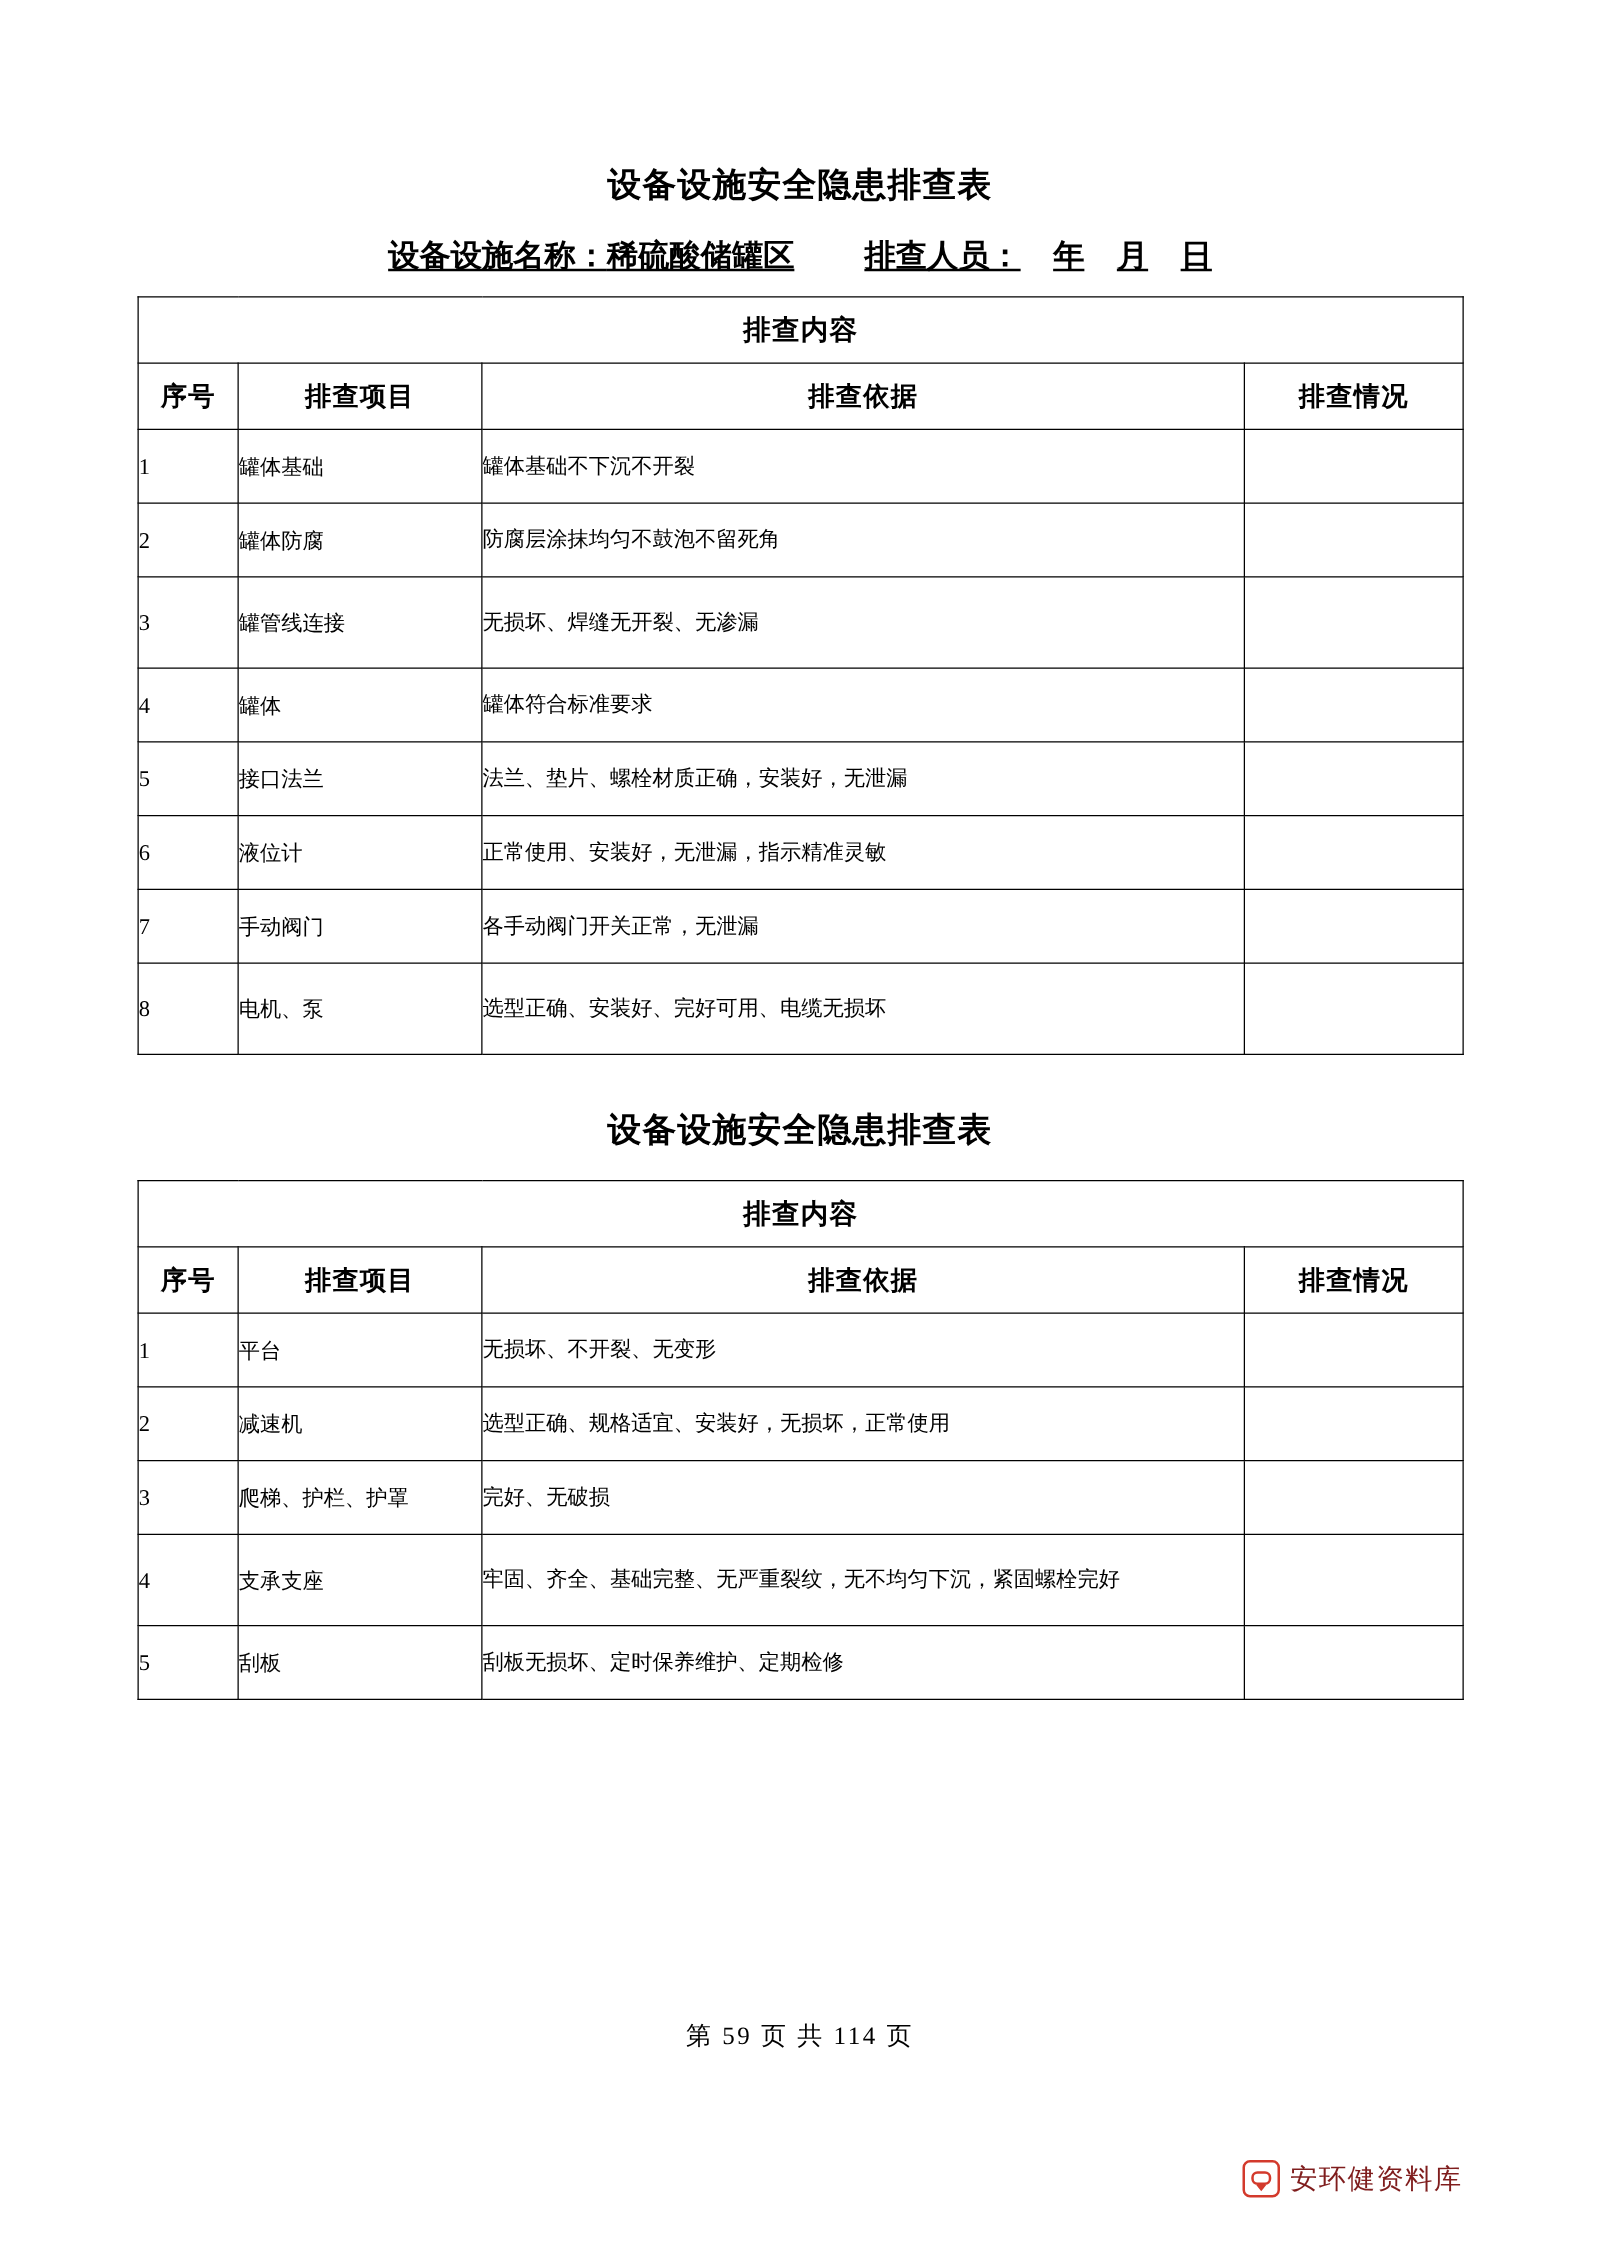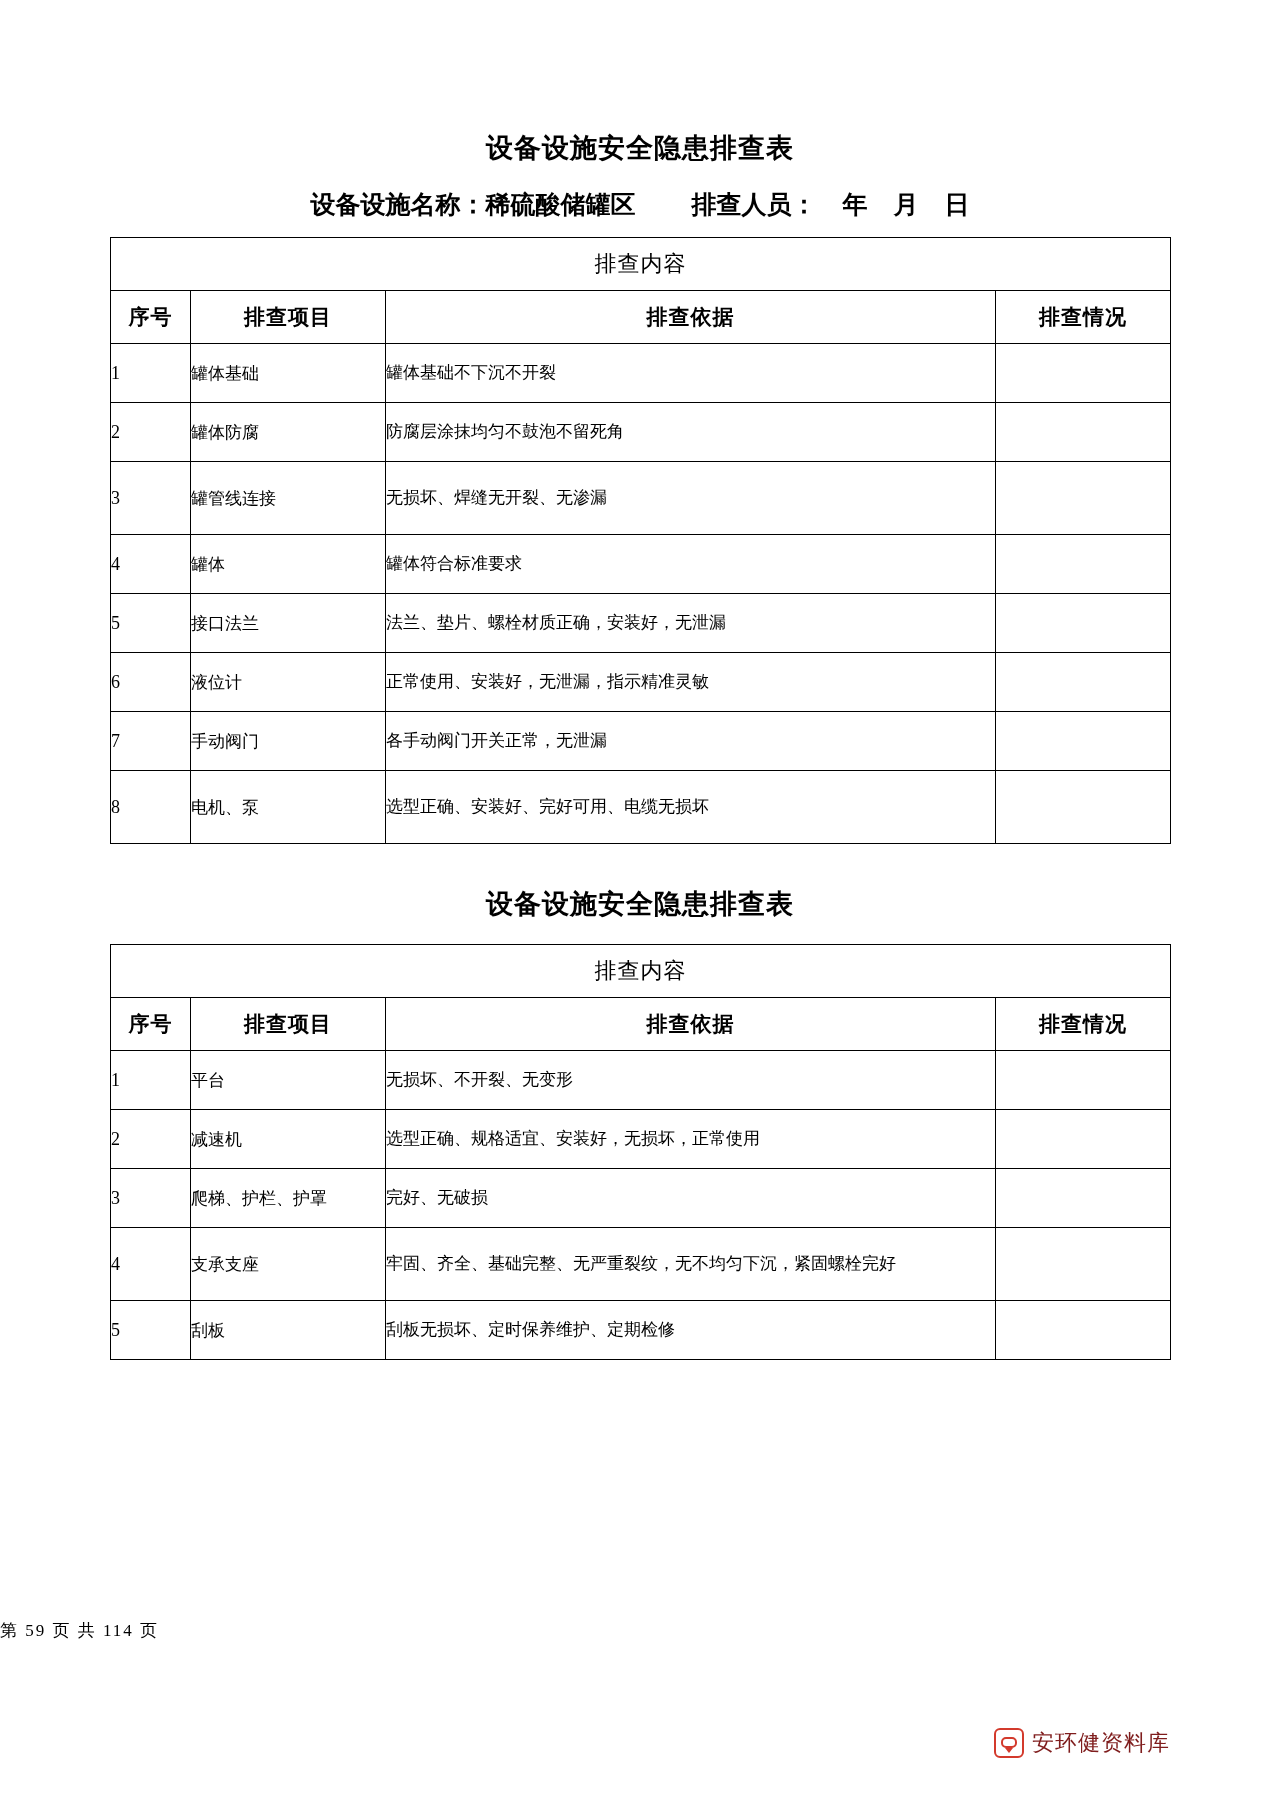--- a/index.html
+++ b/index.html
@@ -29,39 +29,40 @@
     letter-spacing: 1px;
     margin: 0 0 22px 0;
     font-family: "Liberation Serif", "DejaVu Serif", serif;
   }
   .subtitle-row {
     text-align: center;
     font-size: 25px;
     font-weight: bold;
     margin: 0 0 16px 0;
     white-space: pre;
+    text-decoration: underline;
   }
   .subtitle-row .gap { display: inline-block; width: 56px; }
   .subtitle-row .gap-sm { display: inline-block; width: 26px; }
 
   table.checklist {
     width: 100%;
     border-collapse: collapse;
     table-layout: fixed;
     margin: 0 0 0 0;
   }
   table.checklist td, table.checklist th {
     border: 1.5px solid #000;
     padding: 0;
     vertical-align: middle;
   }
   .banner-cell {
     text-align: center;
     font-size: 22px;
-    font-weight: normal;
+    font-weight: bold;
     height: 52px;
     letter-spacing: 1px;
   }
   .hdr-cell {
     text-align: center;
     font-size: 21px;
     font-weight: bold;
     height: 52px;
     letter-spacing: 1px;
     margin-top: 11px;
@@ -99,22 +100,22 @@
   .row-tall .cell-item,
   .row-tall .cell-basis { height: 72px; }
 
   .spacer-1 { height: 42px; }
 
   .footer {
     position: absolute;
     left: 0;
     right: 0;
     bottom: 168px;
-    text-align: left;
-    font-size: 17px;
+    text-align: center;
+    font-size: 20px;
     letter-spacing: 2px;
   }
   .watermark {
     position: absolute;
     right: 110px;
     bottom: 52px;
     display: flex;
     align-items: center;
     gap: 8px;
   }

